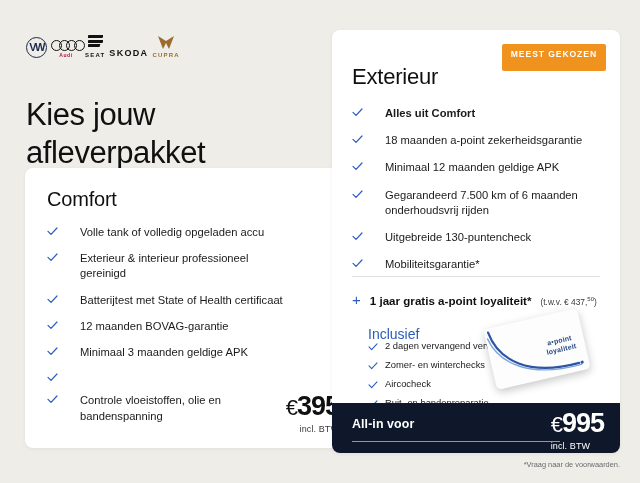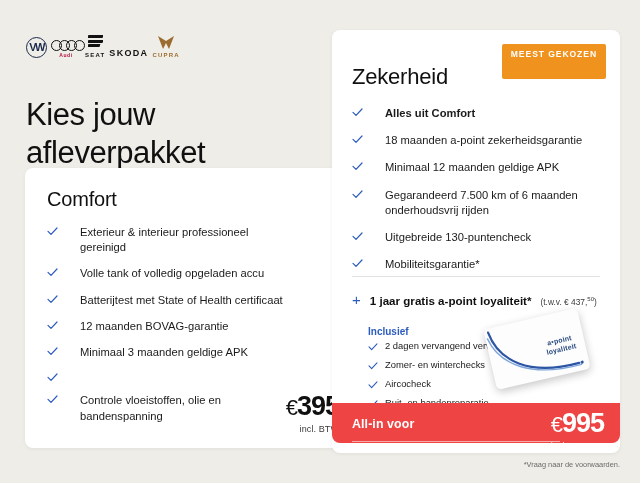--- a/index.html
+++ b/index.html
@@ -81,21 +81,21 @@
   .price .eur { font-weight: 400; font-size: 22px; letter-spacing: -1px; }
   .price-sub { font-size: 9px; color: #3A3A3A; margin-top: 4px; letter-spacing: .1px; }
 
   
   #zekerheid-card { left: 332px; top: 30px; width: 288px; height: 423px; overflow: hidden; }
   #zekerheid-card .card-title { margin: 34px 0 0 20px; font-size: 22px; }
 
   .badge {
     position: absolute; right: 14px; top: 14px;
     background: #F0921E; color: #fff; font-size: 8.6px; font-weight: 700;
-    letter-spacing: .9px; padding: 5px 9px 20px; border-radius: 2px;
+    letter-spacing: .9px; padding: 5px 9px 12px; border-radius: 2px;
   }
 
   #zekerheid-card ul.feat { margin: 16px 0 0 20px; width: 250px; }
   #zekerheid-card ul.feat li { margin-bottom: 12px; }
 
   .divider {
     position: absolute; left: 20px; right: 20px; top: 246px;
     height: 1px; background: #E2E2E2;
   }
 
@@ -103,21 +103,21 @@
     position: absolute; left: 20px; top: 262px; right: 16px;
     display: flex; align-items: baseline; gap: 9px;
   }
   .plus { color: #2B5BBF; font-size: 15px; line-height: 1; font-weight: 400; }
   .loyalty-main { font-size: 11.6px; font-weight: 700; color: #101010; }
   .loyalty-note { font-size: 8.4px; color: #3A3A3A; }
   .loyalty-note sup { font-size: 6px; vertical-align: super; }
 
   .inclusief-title {
     position: absolute; left: 36px; top: 296px;
-    font-size: 10px; color: #2B5BBF; font-weight: bold;
+    font-size: 14px; color: #2B5BBF;
   }
   ul.sub-feat {
     position: absolute; left: 36px; top: 310px; list-style: none; margin: 0; padding: 0;
   }
   ul.sub-feat li {
     display: flex; align-items: center; gap: 7px;
     font-size: 9.4px; color: #1A1A1A; margin-bottom: 8px;
   }
 
   
@@ -128,22 +128,22 @@
   }
   .loy-card .swoosh { position: absolute; left: 0; top: 0; }
   .loy-text {
     position: absolute; right: 9px; top: 24px; text-align: center;
     font-size: 7px; font-weight: 700; color: #27497F; line-height: 1.25;
     letter-spacing: .2px;
   }
 
   
   .blue-bar {
-    position: absolute; left: 332px; top: 403px; width: 288px; height: 40px;
-    background: #ef4444; border-radius: 0 0 8px 8px;
+    position: absolute; left: 332px; top: 403px; width: 288px; height: 50px;
+    background: #0f172a; border-radius: 0 0 8px 8px;
   }
   .blue-label {
     position: absolute; left: 20px; top: 14px;
     font-size: 12.4px; font-weight: 700; color: #fff; letter-spacing: .1px;
   }
   .blue-rule {
     position: absolute; left: 20px; top: 38px; width: 208px; height: 1.4px;
     background: rgba(255,255,255,.55);
   }
   .blue-price {
@@ -198,29 +198,29 @@
 
   <div class="card" id="comfort-card">
     <div class="card-title">Comfort</div>
     <ul class="feat">
       <li>
         <span class="chk">
             <svg width="11" height="9" viewBox="0 0 11 9">
               <path d="M1 4.4 L4 7.4 L10 1" stroke="#2B5BBF" stroke-width="1.2" fill="none" stroke-linecap="round" stroke-linejoin="round"></path>
             </svg>
           </span>
+        <span>Volle tank of volledig opgeladen accu</span>
+      </li>
+      <li>
+        <span class="chk">
+            <svg width="11" height="9" viewBox="0 0 11 9">
+              <path d="M1 4.4 L4 7.4 L10 1" stroke="#2B5BBF" stroke-width="1.2" fill="none" stroke-linecap="round" stroke-linejoin="round"></path>
+            </svg>
+          </span>
         <span>Exterieur &amp; interieur professioneel gereinigd</span>
-      </li>
-      <li>
-        <span class="chk">
-            <svg width="11" height="9" viewBox="0 0 11 9">
-              <path d="M1 4.4 L4 7.4 L10 1" stroke="#2B5BBF" stroke-width="1.2" fill="none" stroke-linecap="round" stroke-linejoin="round"></path>
-            </svg>
-          </span>
-        <span>Volle tank of volledig opgeladen accu</span>
       </li>
       <li>
         <span class="chk">
             <svg width="11" height="9" viewBox="0 0 11 9">
               <path d="M1 4.4 L4 7.4 L10 1" stroke="#2B5BBF" stroke-width="1.2" fill="none" stroke-linecap="round" stroke-linejoin="round"></path>
             </svg>
           </span>
         <span>Batterijtest met State of Health certificaat</span>
       </li>
       <li>
@@ -256,21 +256,21 @@
       </li>
     </ul>
     <div class="price-wrap">
       <div class="price"><span class="eur">€</span><span>395</span></div>
       <div class="price-sub">incl. BTW</div>
     </div>
   </div>
 
   <div class="card" id="zekerheid-card">
     <div class="badge">MEEST GEKOZEN</div>
-    <div class="card-title">Zekerheid</div>
+    <div class="card-title">Exterieur</div>
 
     <ul class="feat">
       <li>
         <span class="chk">
             <svg width="11" height="9" viewBox="0 0 11 9">
               <path d="M1 4.4 L4 7.4 L10 1" stroke="#2B5BBF" stroke-width="1.2" fill="none" stroke-linecap="round" stroke-linejoin="round"></path>
             </svg>
           </span>
         <span style="font-weight:700">Alles uit Comfort</span>
       </li>

